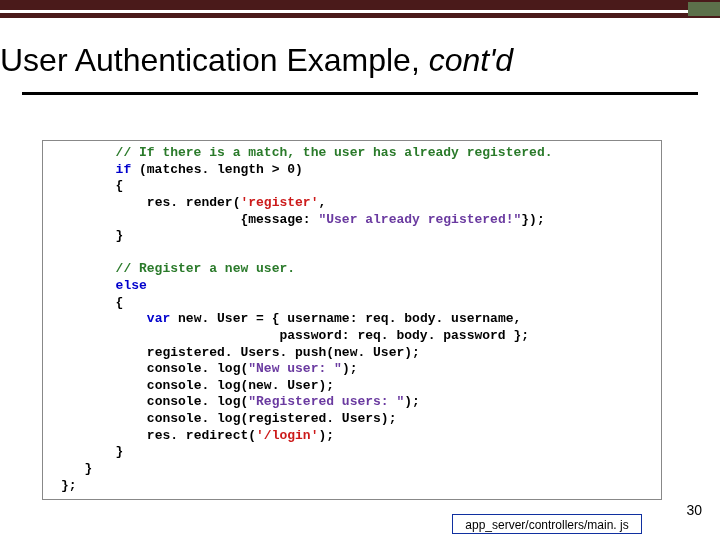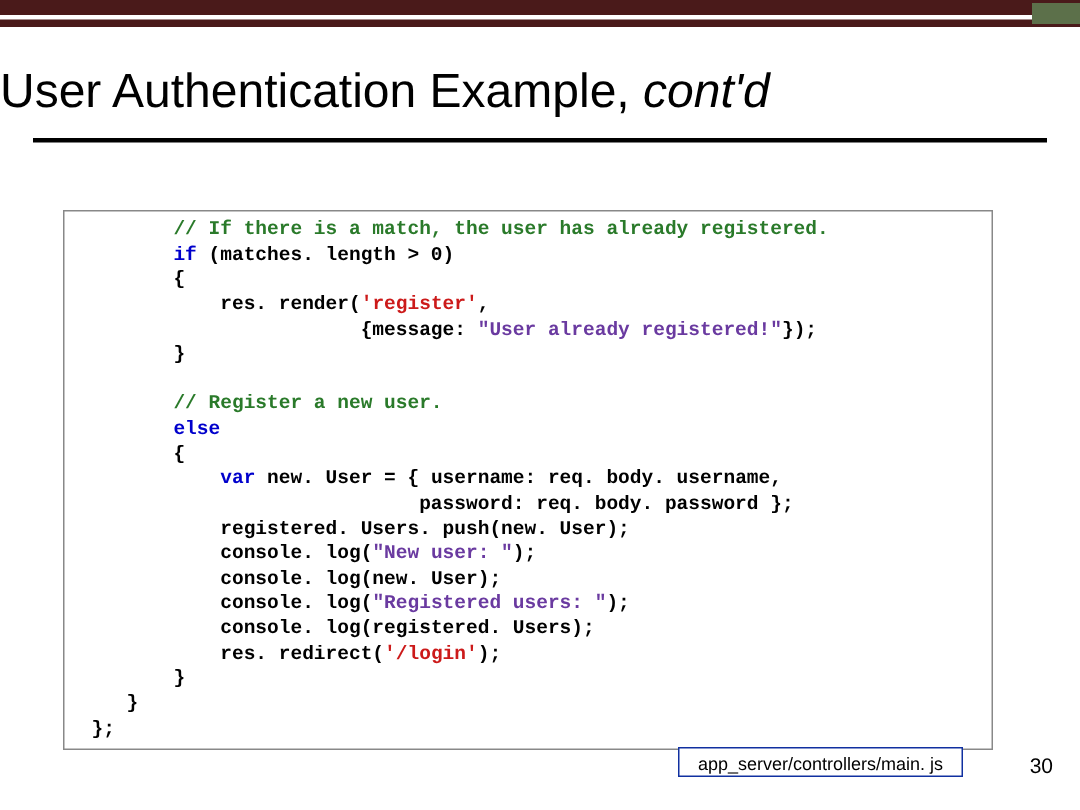--- a/index.html
+++ b/index.html
@@ -49,21 +49,21 @@
       color: #000;
       padding: 4px 18px;
       margin-top: 20px;
     }
     .code-box .kw   { color: #0000cc; }
     .code-box .str  { color: #cc1a1a; }
     .code-box .cmt  { color: #2a7a2a; }
     .code-box .strp { color: #6a3aa0; }
     .filepath {
       position: absolute;
-      bottom: 22px; right: 78px;
+      bottom: 6px; right: 78px;
       width: 190px; height: 20px;
       border: 1px solid #1030a0;
       background: #fff;
       font-size: 12px;
       color: #000;
       text-align: center;
       line-height: 20px;
     }
     .pagenum {
       position: absolute;

